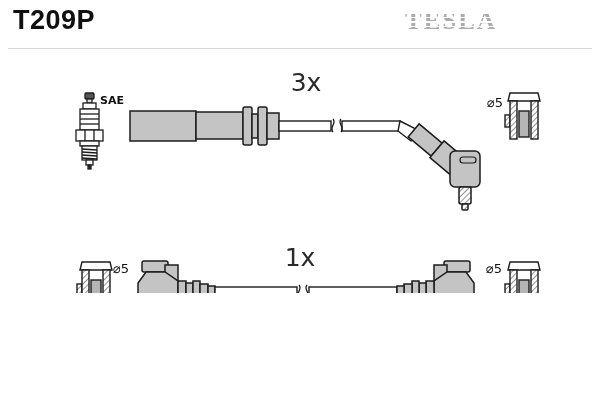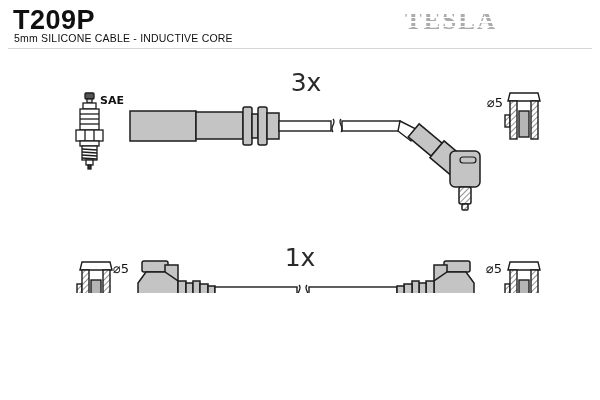--- a/index.html
+++ b/index.html
@@ -19,21 +19,20 @@
   .qty{font-size:25px;fill:#2a2a2a;}
   .dia{font-size:13px;fill:#111;}
   .sae{font-size:11px;font-weight:bold;fill:#111;}
 </style>
 </head>
 <body>
 
 <div id="stage">
 
   <div class="title">T209P</div>
-  <div class="subtitle">5mm SILICONE CABLE - INDUCTIVE CORE</div>
   <div class="logo">
     <span class="logo-text">TESLA</span>
     <div class="logo-stripes"></div>
   </div>
   <div class="rule"></div>
 
   <svg width="600" height="400" viewBox="0 0 600 400">
     <defs>
       <pattern id="hatch" patternUnits="userSpaceOnUse" width="4" height="4" patternTransform="rotate(45)">
         <rect width="4" height="4" fill="#ffffff"></rect>

